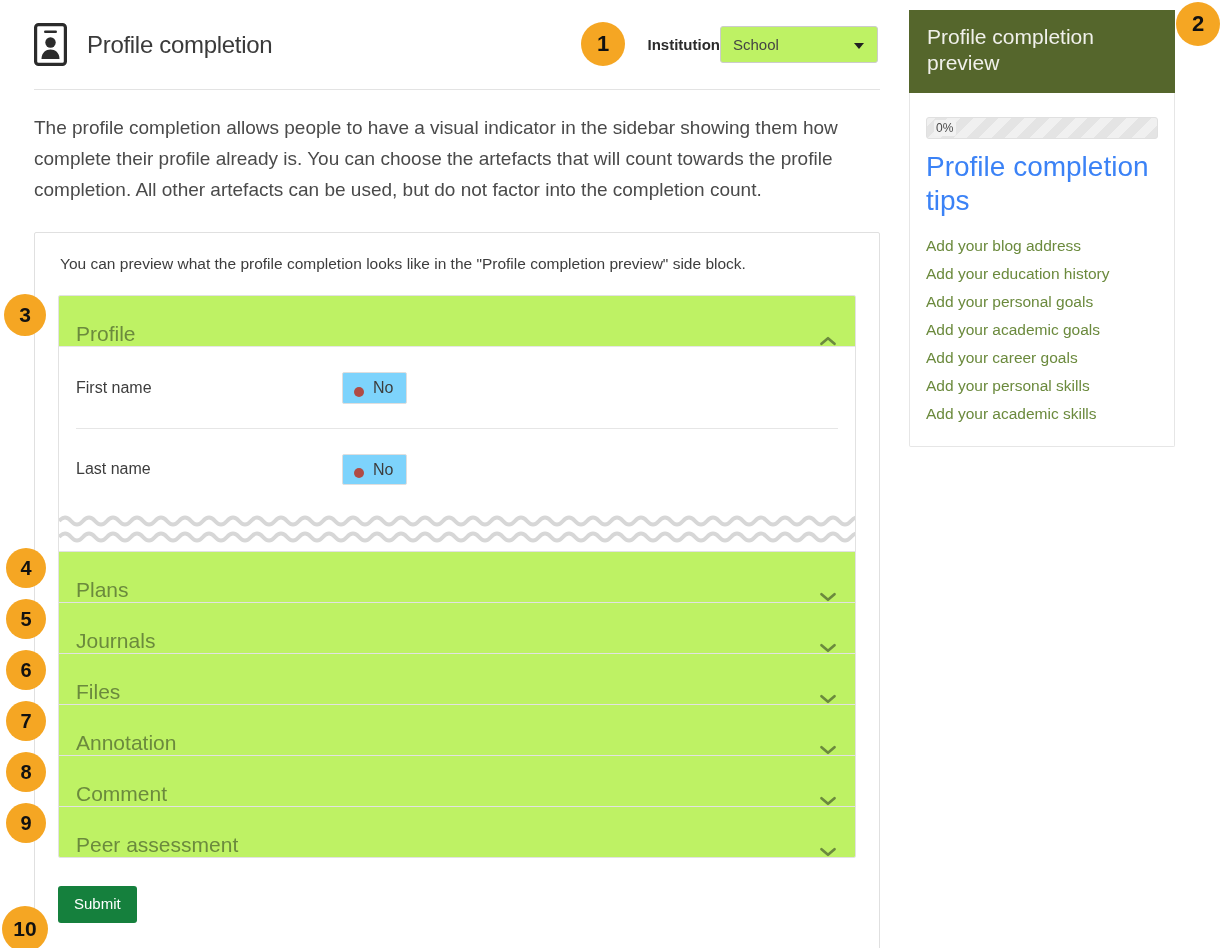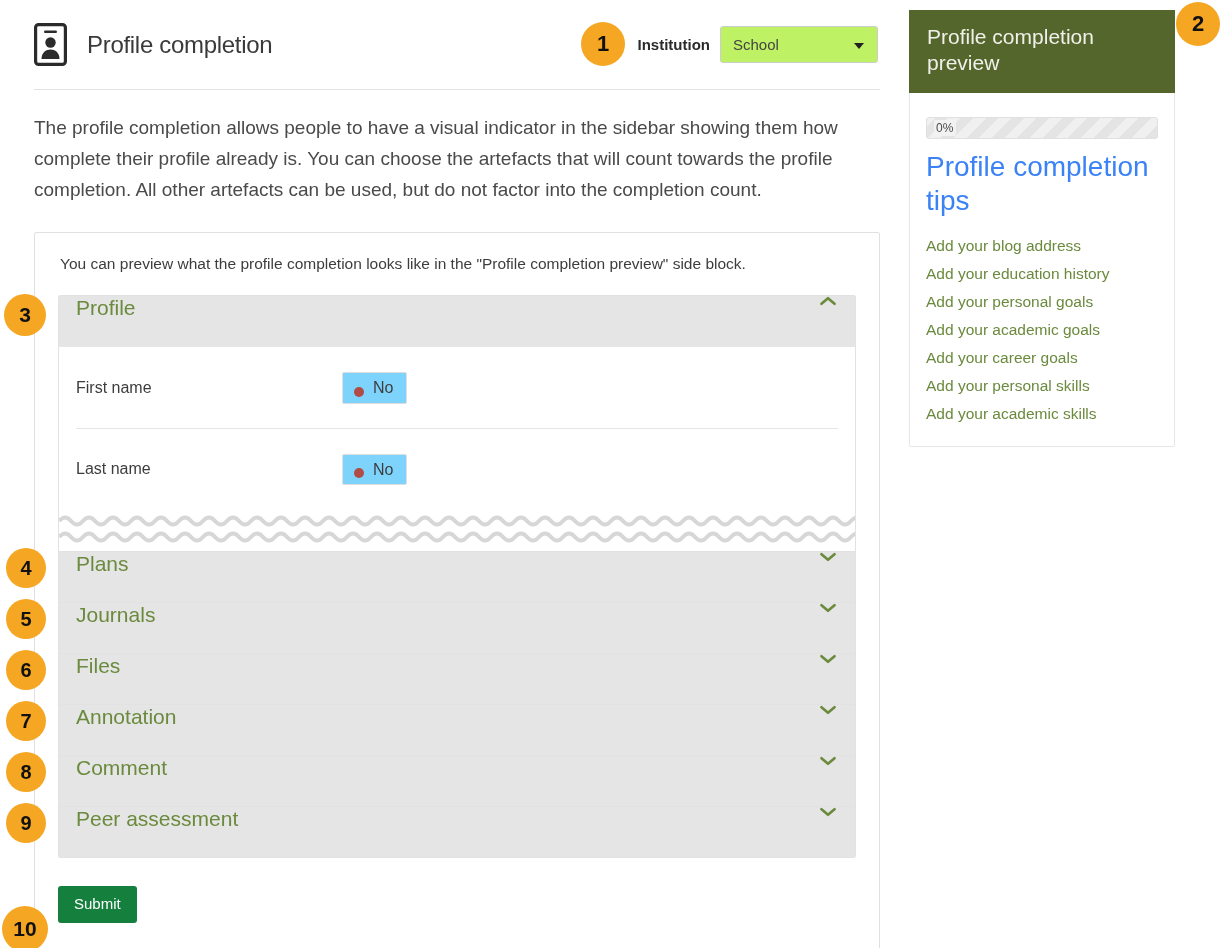--- a/index.html
+++ b/index.html
@@ -63,21 +63,20 @@
     font-weight: 400;
     color: #3a3a3a;
     margin: 4px;
     letter-spacing: -0.3px;
     line-height: 1;
   }
 
   .institution-wrap {
     display: flex;
     align-items: center;
-    gap: 10px;
     position: relative;
     padding-right: 2px;
   }
   .institution-label {
     font-size: 15px;
     font-weight: 700;
     color: #2b2b2b;
     white-space: nowrap;
   }
   .select-box {
@@ -133,25 +132,25 @@
     border: 1px solid #e2e2e2;
     border-radius: 2px;
     overflow: hidden;
   }
   .acc-section + .acc-section {
     border-top: 1px solid #e2e2e2;
   }
   .acc-header {
     height: 50px;
     display: flex;
-    align-items: flex-start;
+    align-items: flex-end;
     justify-content: space-between;
     padding: 0 19px 0 17px;
     cursor: pointer;
-    background: #e5e5e5;
+    background: #bef264;
   }
   .acc-title {
     font-size: 21px;
     font-weight: 400;
     color: #6b8a3d;
   }
   .acc-chev {
     width: 16px;
     height: 10px;
     display: block;

